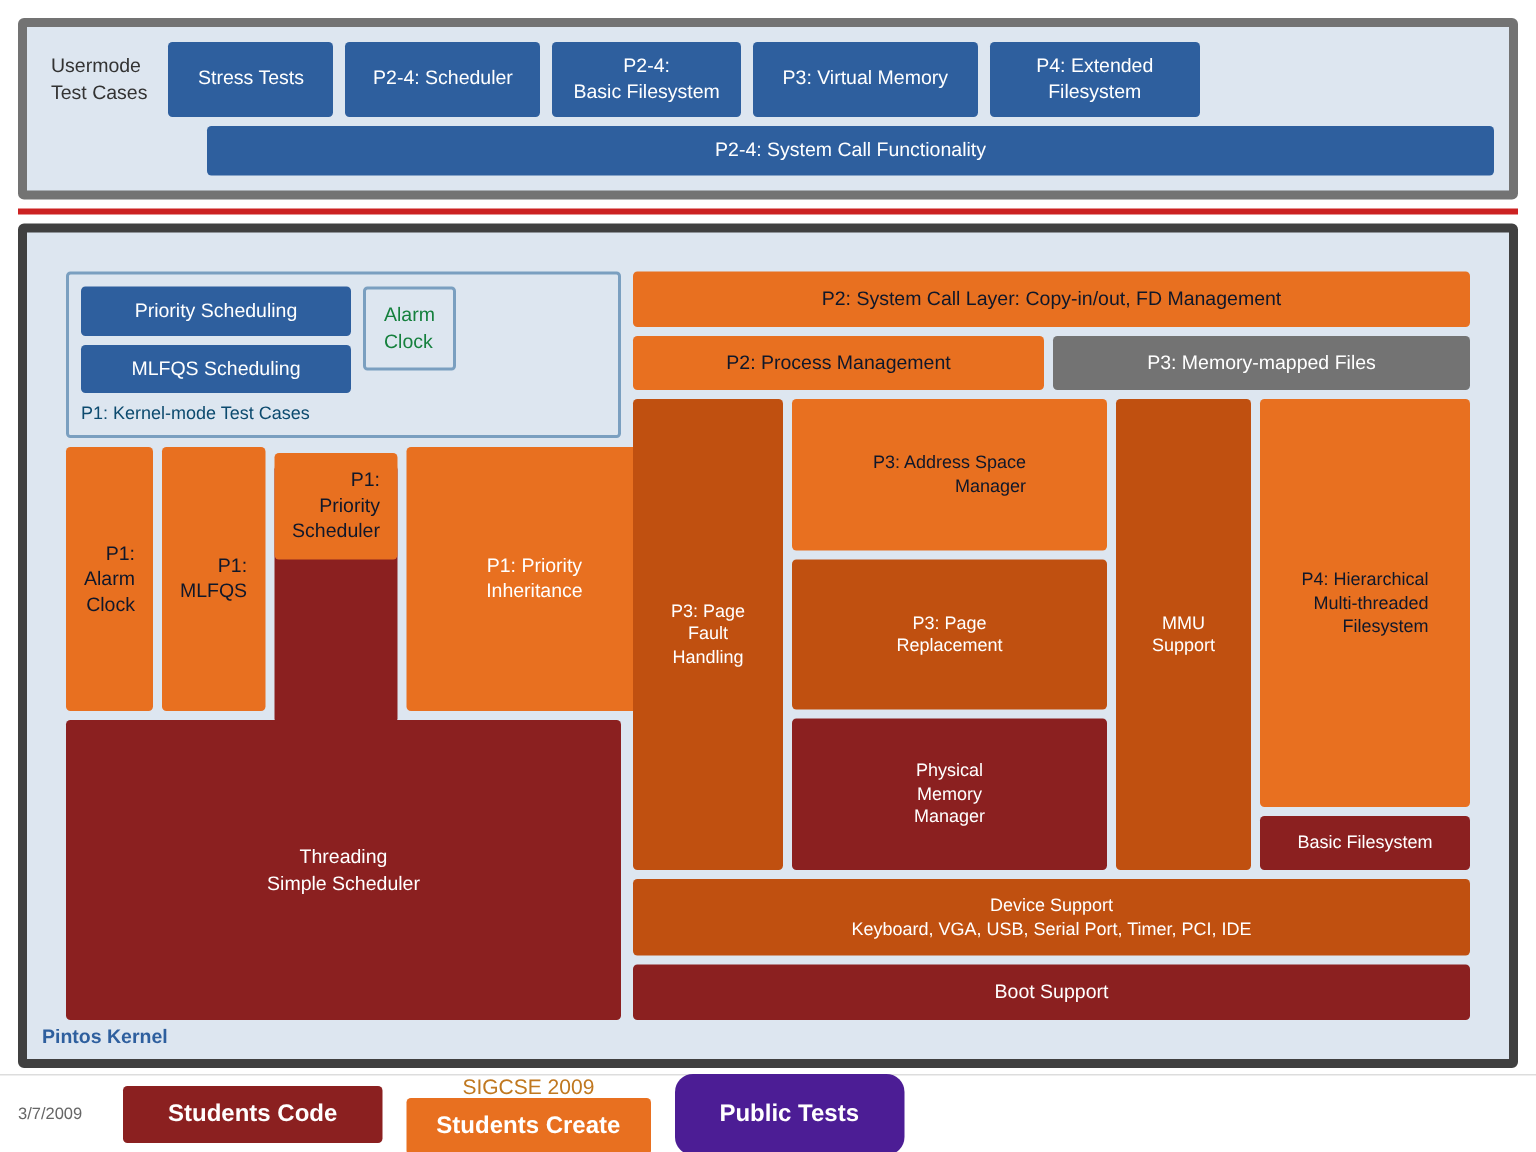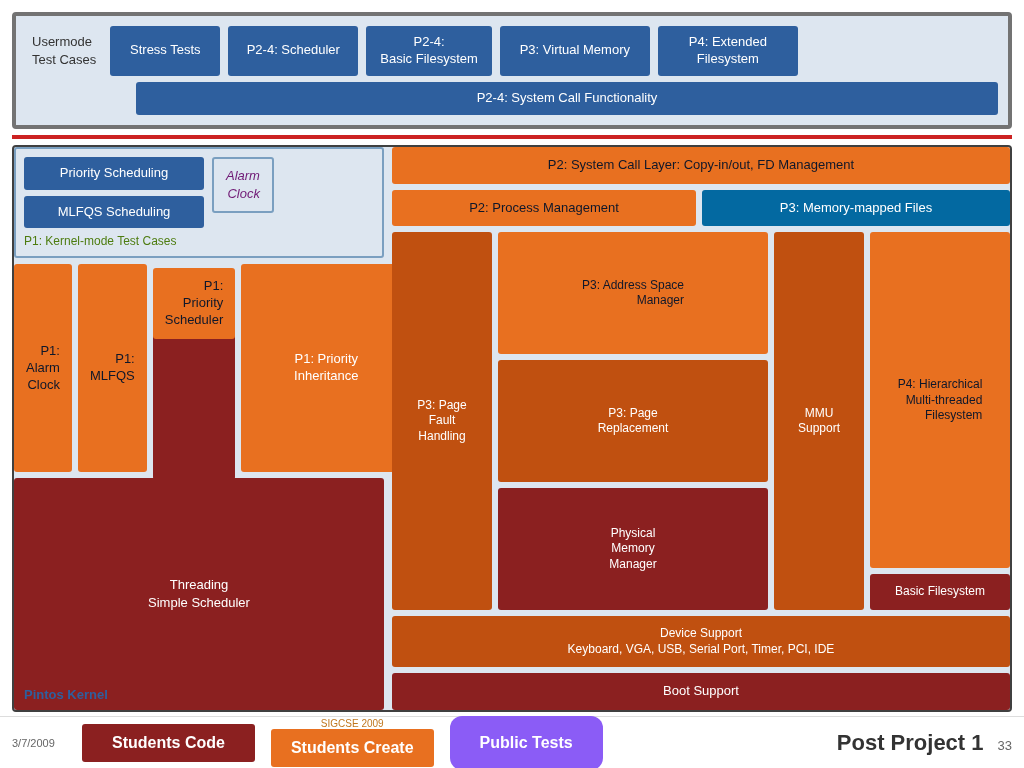--- a/index.html
+++ b/index.html
@@ -16,21 +16,21 @@
       width: 1024px;
       height: 768px;
       background: white;
       display: flex;
       flex-direction: column;
     }
 
     
     .top-section {
       background: #dde6f0;
-      border: 4px solid #737373;
+      border: 6px solid #737373;
       margin: 12px 12px 6px 12px;
       padding: 10px;
       border-radius: 4px;
     }
 
     .top-section-inner {
       display: flex;
       flex-direction: column;
       gap: 6px;
     }
@@ -91,23 +91,23 @@
     
     .divider {
       height: 4px;
       background: linear-gradient(to right, #cc2222, #cc2222);
       margin: 0 12px;
     }
 
     
     .bottom-section {
       background: #dde6f0;
-      border: 2px solid #404040;
+      border: 6px solid #404040;
       margin: 6px 12px 0 12px;
-      padding: 0;
+      padding: 26px;
       border-radius: 4px;
       flex: 1;
       position: relative;
       display: flex;
       flex-direction: column;
     }
 
     .pintos-label {
       color: #2e5f9e;
       font-size: 13px;
@@ -131,36 +131,35 @@
       align-items: flex-start;
     }
 
     .kernel-test-buttons {
       display: flex;
       flex-direction: column;
       gap: 6px;
     }
 
     .kernel-test-label {
-      color: #4d7c0f;
+      color: #0c4a6e;
       font-size: 12px;
       margin-top: 6px;
     }
 
     .alarm-clock-box {
       background: #dde6f0;
       border: 2px solid #7a9fc0;
       border-radius: 3px;
       padding: 8px 12px;
-      text-align: right;
-      font-size: 13px;
-      color: #701a75;
+      text-align: left;
+      font-size: 13px;
+      color: #15803d;
       line-height: 1.4;
       align-self: flex-start;
-      font-style: italic;
     }
 
     .orange-box {
       background: #e87020;
       color: #0f172a;
       padding: 10px 12px;
       border-radius: 3px;
       font-size: 13px;
       text-align: right;
       display: flex;
@@ -249,36 +248,36 @@
       color: white;
       padding: 10px 30px;
       font-size: 16px;
       font-weight: bold;
       border-radius: 3px;
       text-align: center;
       margin-right: 12px;
     }
 
     .footer-sigcse-label {
-      font-size: 10px;
+      font-size: 14px;
       color: #c07820;
     }
 
     .footer-students {
       background: #e87020;
       color: white;
       padding: 10px 20px;
       font-size: 16px;
       font-weight: bold;
       border-radius: 3px;
       text-align: center;
     }
 
     .footer-public {
-      background: #8b5cf6;
+      background: #4c1d95;
       color: white;
       padding: 18px 30px;
       font-size: 16px;
       font-weight: bold;
       border-radius: 12px;
       text-align: center;
       margin-left: 12px;
     }
 
     .footer-post {
@@ -382,21 +381,21 @@
 Simple Scheduler</div>
 
       </div>
 
       <div class="right-panel">
 
         <div class="orange-box" style="font-size:13px; flex-shrink:0;">P2: System Call Layer: Copy-in/out, FD Management</div>
 
         <div style="display:flex; gap:6px; flex-shrink:0;">
           <div class="orange-box" style="flex:1; font-size:13px;">P2: Process Management</div>
-          <div class="blue-box" style="flex:1; font-size:13px; background:#0369a1;">P3: Memory-mapped Files</div>
+          <div class="blue-box" style="flex:1; font-size:13px; background:#737373;">P3: Memory-mapped Files</div>
         </div>
 
         <div style="display:flex; gap:6px; flex:1;">
 
           <div class="dark-orange-box" style="white-space:pre-line; width:100px; font-size:12px; align-self:stretch;">P3: Page
 Fault
 Handling</div>
 
           <div style="display:flex; flex-direction:column; gap:6px; flex:1;">
             <div class="orange-box" style="white-space:pre-line; font-size:12px; flex:1;">P3: Address Space
@@ -431,19 +430,15 @@
   </div>
 
   <div class="footer">
     <span class="footer-date">3/7/2009</span>
     <div class="footer-support">Students Code</div>
     <div style="display:flex; flex-direction:column; align-items:center; margin: 0 4px;">
       <span class="footer-sigcse-label">SIGCSE 2009</span>
       <div class="footer-students">Students Create</div>
     </div>
     <div class="footer-public">Public Tests</div>
-    <div style="margin-left:auto; display:flex; align-items:baseline; gap:6px;">
-      <span class="footer-post">Post Project 1</span>
-      <span class="footer-page">33</span>
-    </div>
   </div>
 
 </div>
 
 </body></html>

